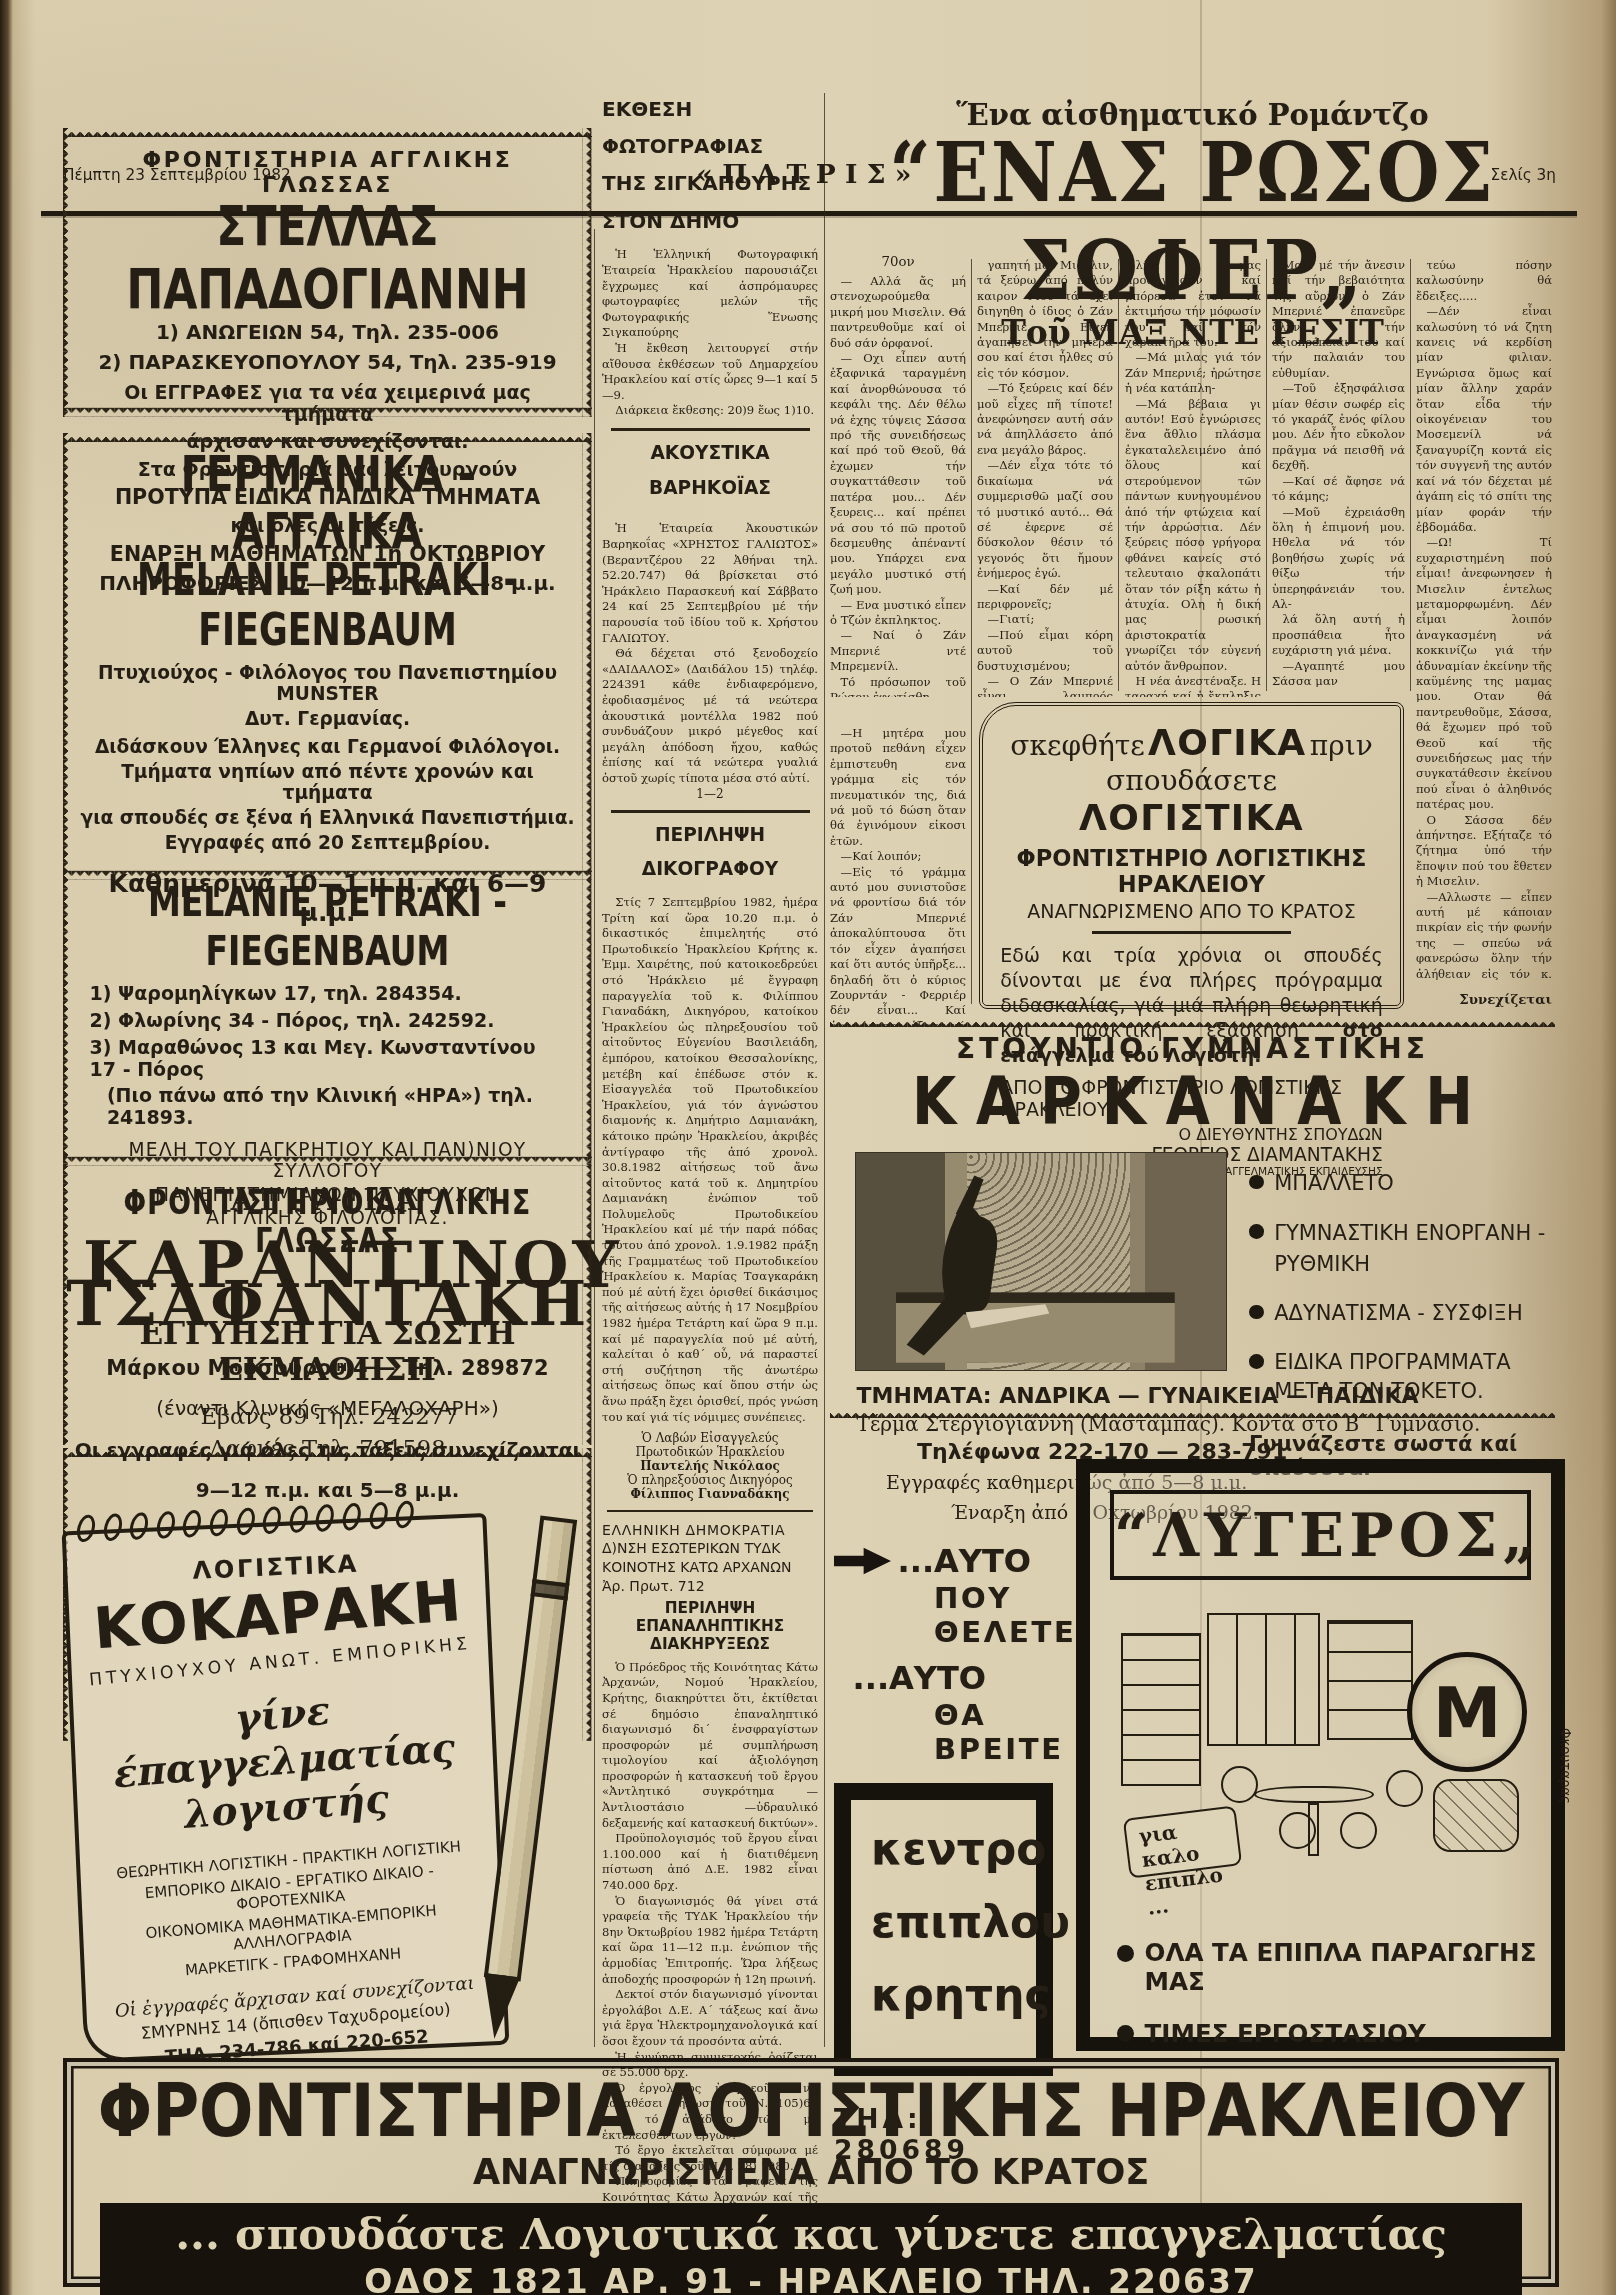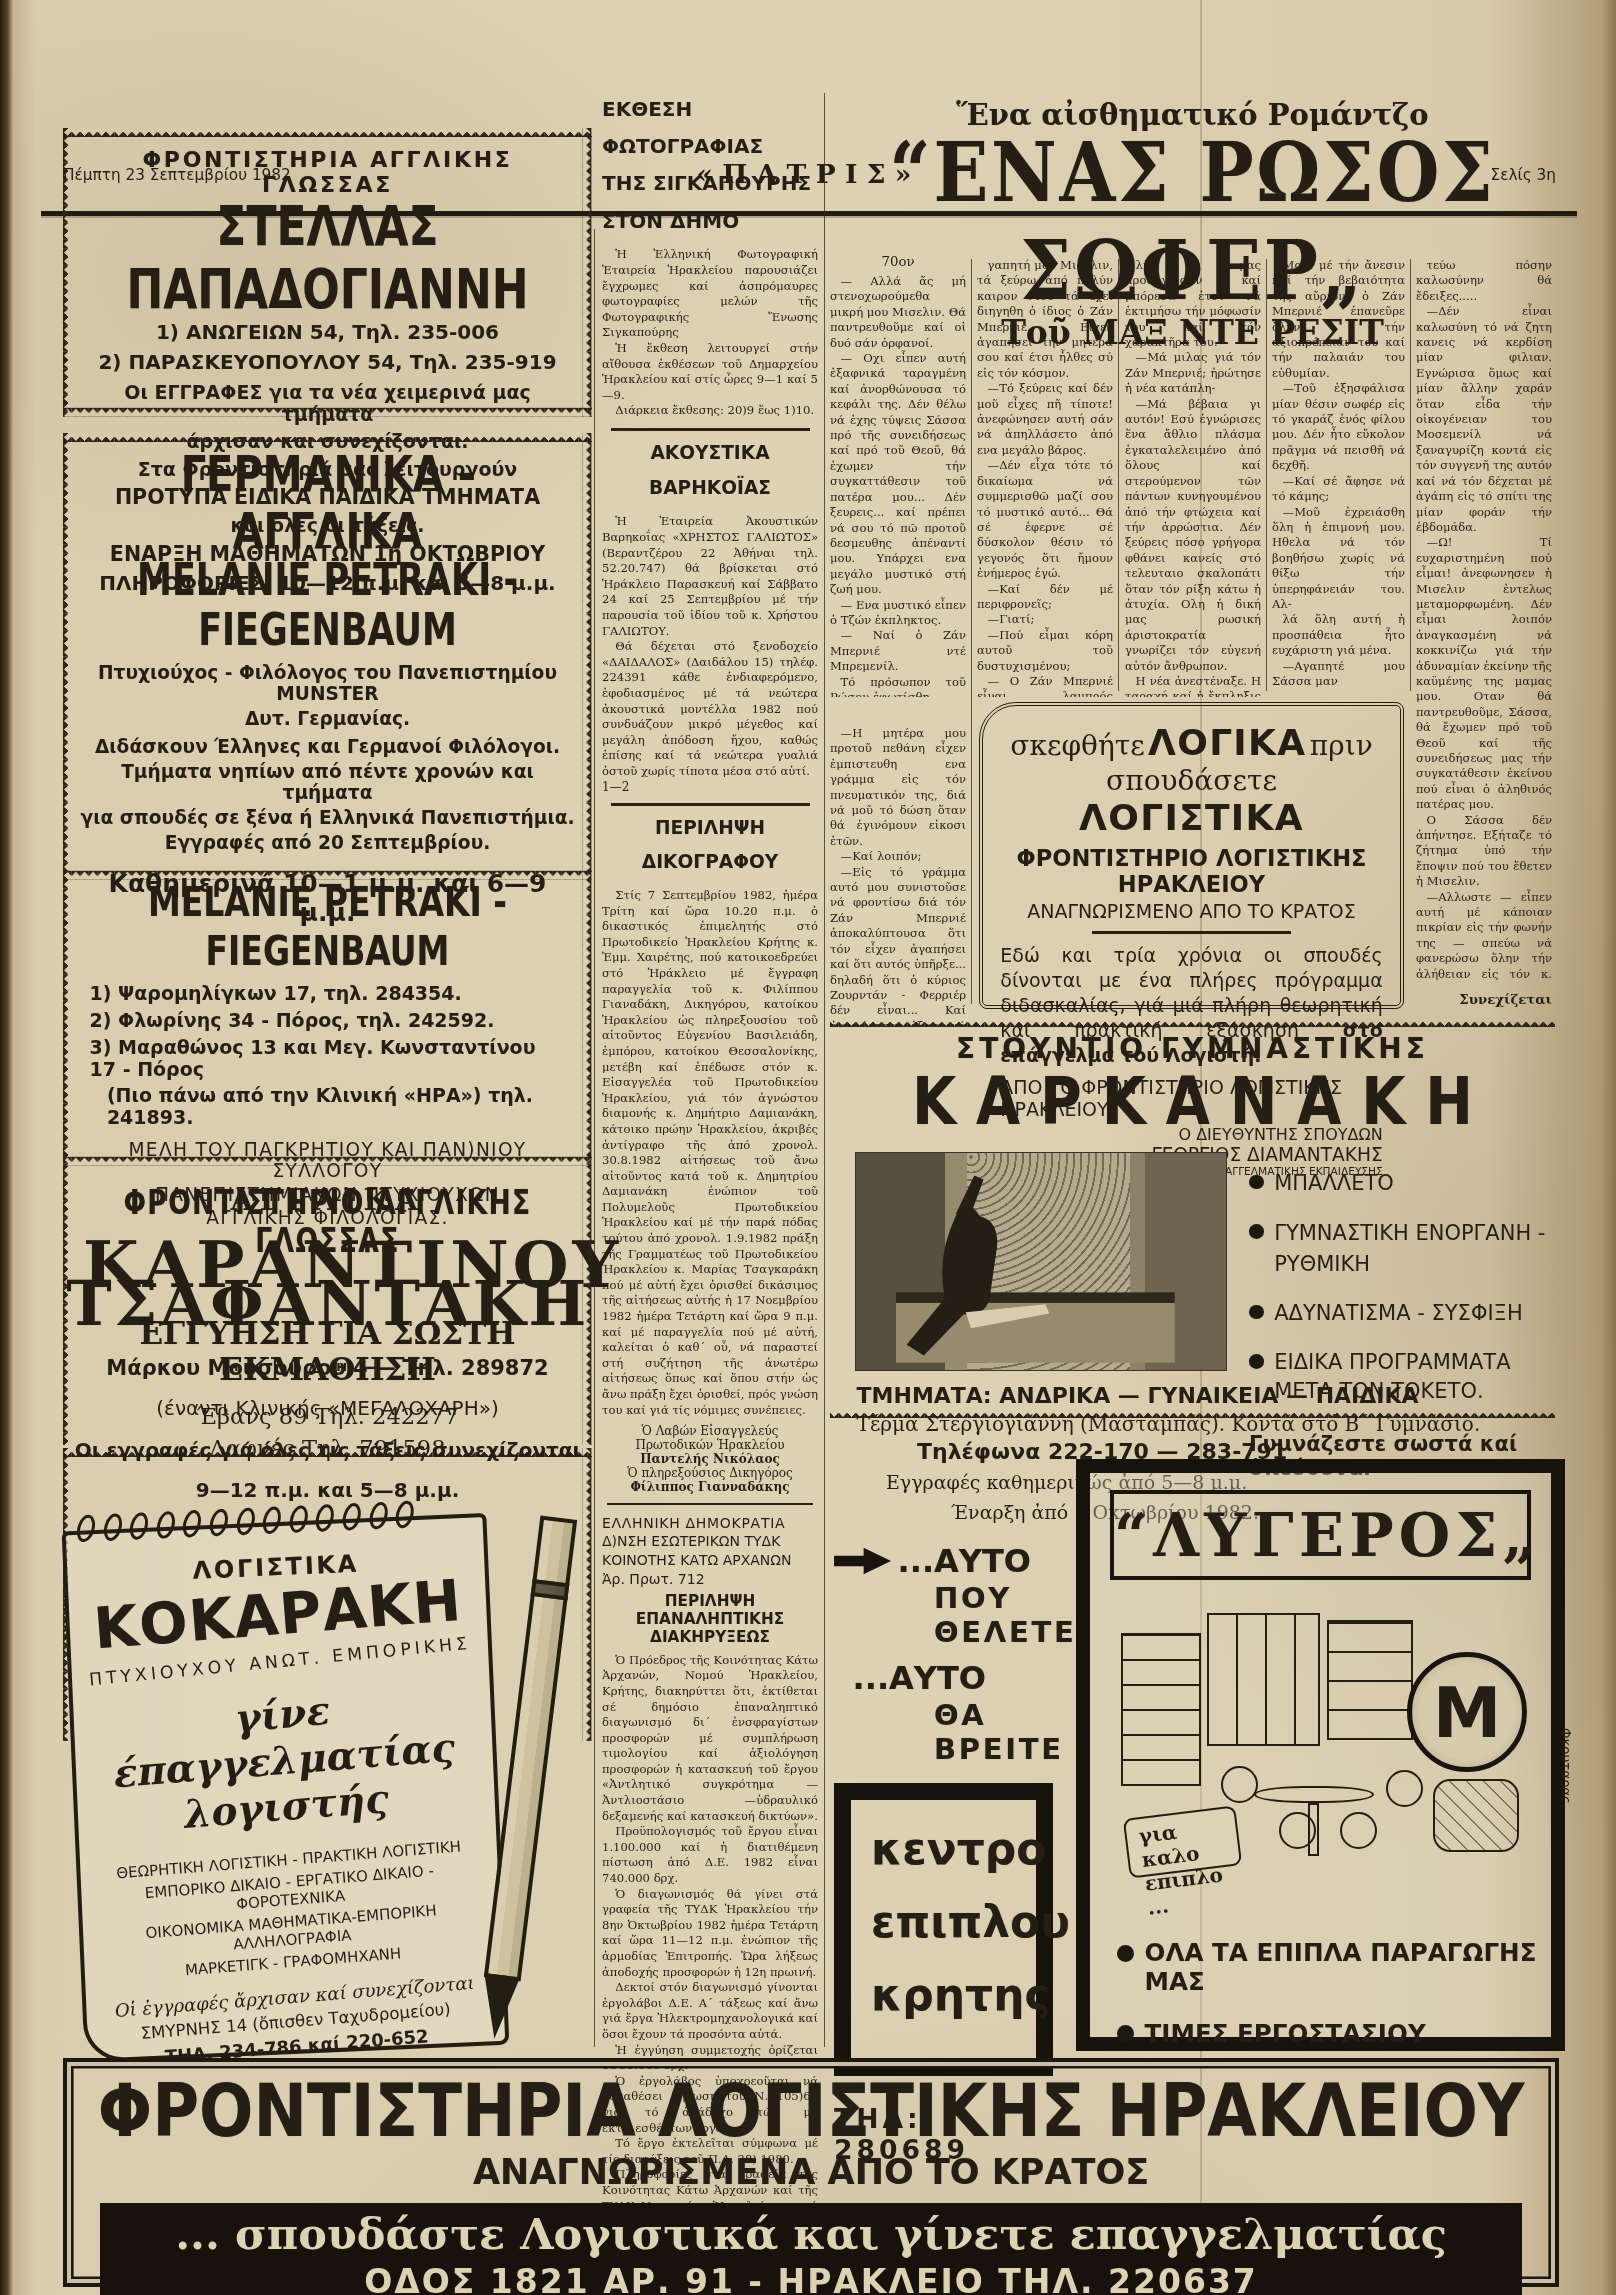--- a/index.html
+++ b/index.html
@@ -154,25 +154,25 @@
     <div class="mid-h" style="margin-top:10.6px">ΤΗΣ ΣΙΓΚΑΠΟΥΡΗΣ</div>
     <div class="mid-h" style="margin-top:10.6px">ΣΤΟΝ ΔΗΜΟ</div>
     <div class="mid-body serif" style="margin-top:13.3px">
         <p>Ἡ Ἑλληνική Φωτογραφική Ἑταιρεία Ἡρακλείου παρουσιάζει ἔγχρωμες καί ἀσπρόμαυρες φωτογραφίες μελών τῆς Φωτογραφικής Ἕνωσης Σιγκαπούρης</p>
         <p>Ἡ ἔκθεση λειτουργεί στήν αἴθουσα ἐκθέσεων τοῦ Δημαρχείου Ἡρακλείου καί στίς ὧρες 9—1 καί 5—9.</p>
         <p>Διάρκεια ἔκθεσης: 20)9 ἕως 1)10.</p>
       </div>
     <div class="hsep" style="width:199px"></div>
     <div class="ctr mid-h" style="font-size:18.6px">ΑΚΟΥΣΤΙΚΑ</div>
     <div class="ctr mid-h" style="font-size:18.6px;margin-top:8px">ΒΑΡΗΚΟΪΑΣ</div>
-    <div class="mid-body serif" style="margin-top:13px">
+    <div class="mid-body serif" style="margin-top:20px">
         <p>Ἡ Ἑταιρεία Ἀκουστικών Βαρηκοΐας «ΧΡΗΣΤΟΣ ΓΑΛΙΩΤΟΣ» (Βεραντζέρου 22 Ἀθήναι τηλ. 52.20.747) θά βρίσκεται στό Ἡράκλειο Παρασκευή καί Σάββατο 24 καί 25 Σεπτεμβρίου μέ τήν παρουσία τοῦ ἰδίου τοῦ κ. Χρήστου ΓΑΛΙΩΤΟΥ.</p>
         <p>Θά δέχεται στό ξενοδοχείο «ΔΑΙΔΑΛΟΣ» (Δαιδάλου 15) τηλέφ. 224391 κάθε ἐνδιαφερόμενο, ἐφοδιασμένος μέ τά νεώτερα ἀκουστικά μοντέλλα 1982 πού συνδυάζουν μικρό μέγεθος καί μεγάλη ἀπόδοση ἤχου, καθώς ἐπίσης καί τά νεώτερα γυαλιά ὀστοῦ χωρίς τίποτα μέσα στό αὐτί.</p>
       </div>
-    <div style="text-align:left;font-size:12px">1—2</div>
+    <div style="text-align:center;font-size:12px">1—2</div>
     <div class="hsep" style="width:199px"></div>
     <div class="ctr mid-h" style="font-size:18.6px">ΠΕΡΙΛΗΨΗ</div>
     <div class="ctr mid-h" style="font-size:18.6px;margin-top:8px">ΔΙΚΟΓΡΑΦΟΥ</div>
     <div class="mid-body serif" style="margin-top:12px">
         <p>Στίς 7 Σεπτεμβρίου 1982, ἡμέρα Τρίτη καί ὥρα 10.20 π.μ. ὁ δικαστικός ἐπιμελητής στό Πρωτοδικείο Ἡρακλείου Κρήτης κ. Ἐμμ. Χαιρέτης, πού κατοικοεδρεύει στό Ἡράκλειο μέ ἔγγραφη παραγγελία τοῦ κ. Φιλίππου Γιαναδάκη, Δικηγόρου, κατοίκου Ἡρακλείου ὡς πληρεξουσίου τοῦ αἰτοῦντος Εὐγενίου Βασιλειάδη, ἐμπόρου, κατοίκου Θεσσαλονίκης, μετέβη καί ἐπέδωσε στόν κ. Εἰσαγγελέα τοῦ Πρωτοδικείου Ἡρακλείου, γιά τόν ἀγνώστου διαμονής κ. Δημήτριο Δαμιανάκη, κάτοικο πρώην Ἡρακλείου, ἀκριβές ἀντίγραφο τῆς ἀπό χρονολ. 30.8.1982 αἰτήσεως τοῦ ἄνω αἰτοῦντος κατά τοῦ κ. Δημητρίου Δαμιανάκη ἐνώπιον τοῦ Πολυμελοῦς Πρωτοδικείου Ἡρακλείου καί μέ τήν παρά πόδας τούτου ἀπό χρονολ. 1.9.1982 πράξη τῆς Γραμματέως τοῦ Πρωτοδικείου Ἡρακλείου κ. Μαρίας Τσαγκαράκη πού μέ αὐτή ἔχει ὁρισθεί δικάσιμος τῆς αἰτήσεως αὐτής ἡ 17 Νοεμβρίου 1982 ἡμέρα Τετάρτη καί ὥρα 9 π.μ. καί μέ παραγγελία πού μέ αὐτή, καλείται ὁ καθ΄ οὗ, νά παραστεί στή συζήτηση τῆς ἀνωτέρω αἰτήσεως ὅπως καί ὅπου στήν ὡς ἄνω πράξη ἔχει ὁρισθεί, πρός γνώση του καί γιά τίς νόμιμες συνέπειες.</p>
       </div>
     <div class="ctr serif" style="font-size:12px;margin-top:5.3px">Ὁ Λαβών Εἰσαγγελεύς</div>
     <div class="ctr serif" style="font-size:12px">Πρωτοδικών Ἡρακλείου</div>
     <div class="ctr serif b" style="font-size:12px">Παντελής Νικόλαος</div>
     <div class="ctr serif" style="font-size:12px">Ὁ πληρεξούσιος Δικηγόρος</div>

